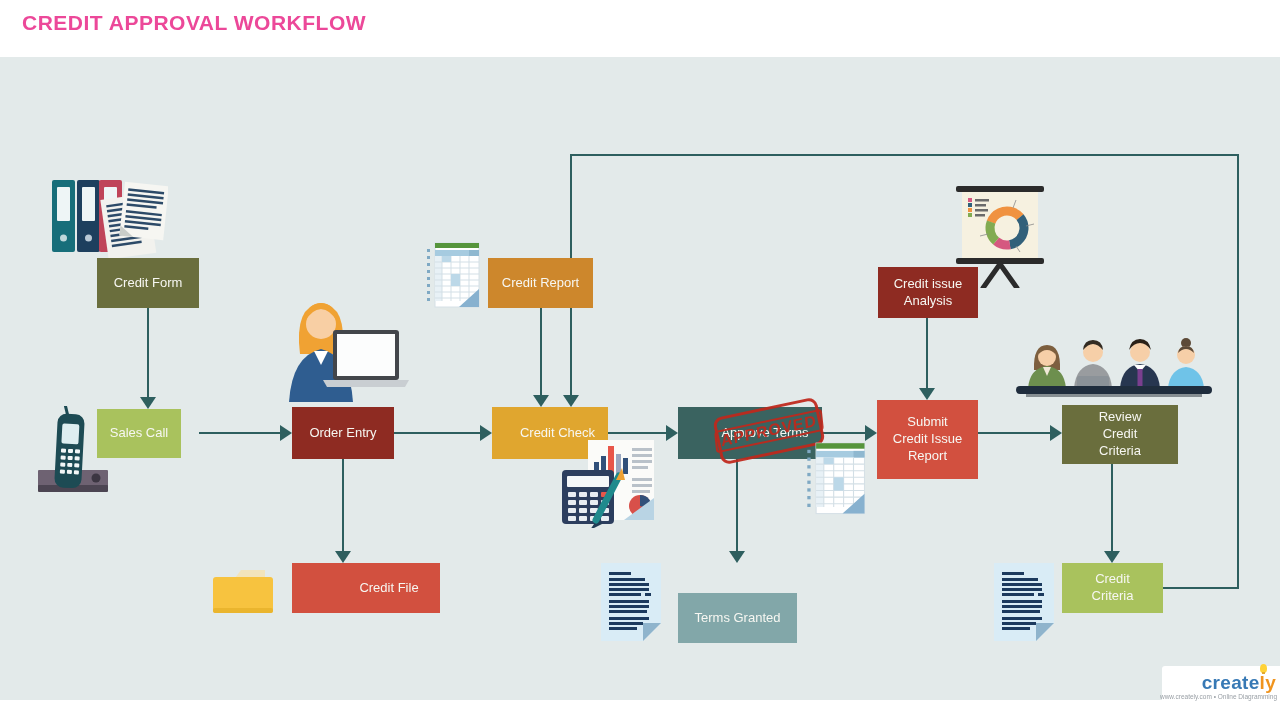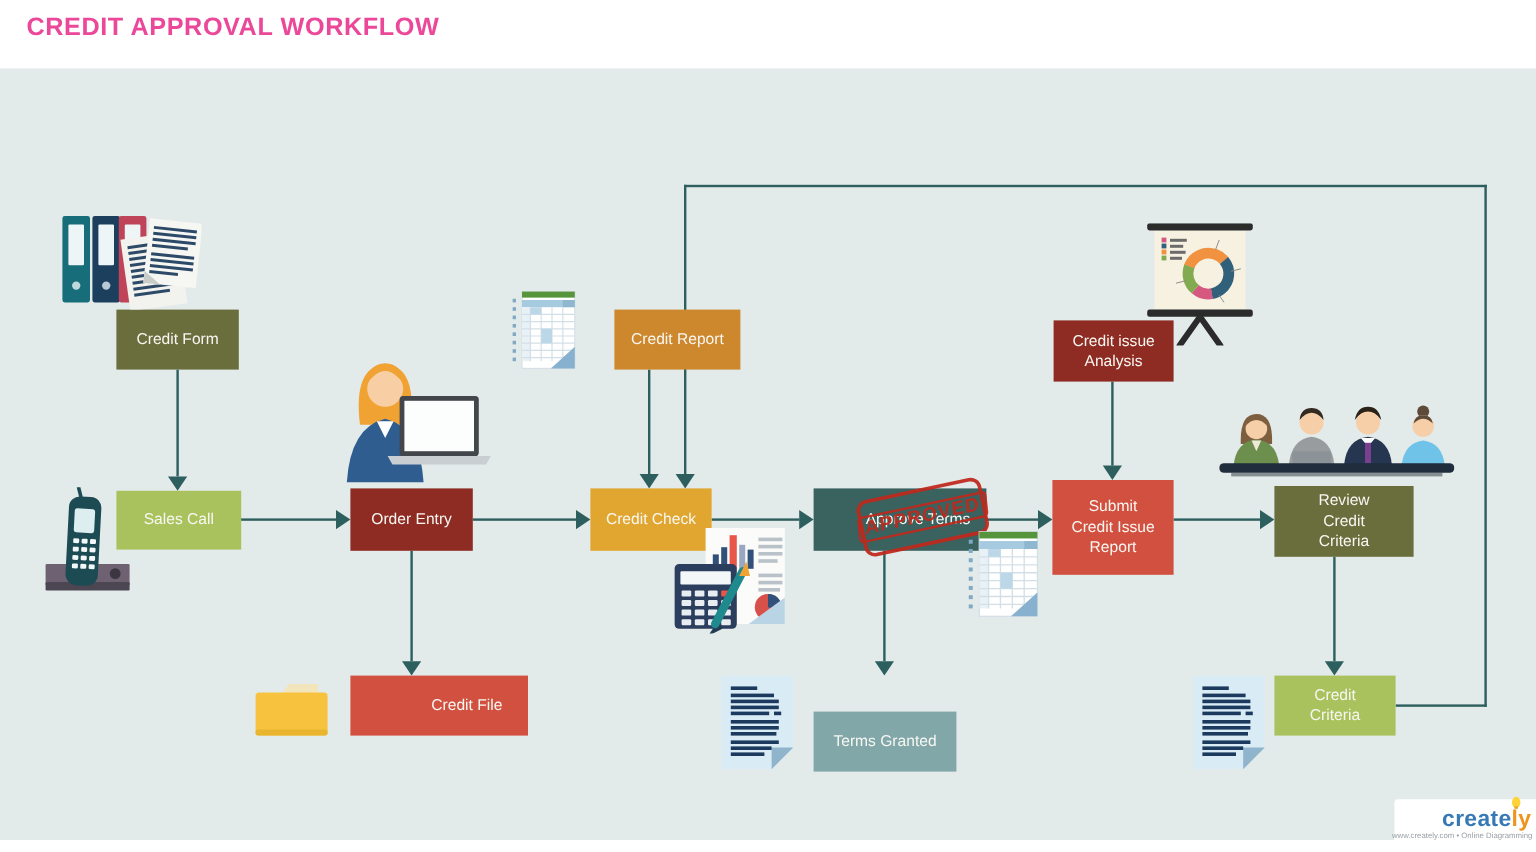--- a/index.html
+++ b/index.html
@@ -12,21 +12,21 @@
   .footer{position:absolute;left:0;top:700px;width:1280px;height:10px;background:#ffffff;}
 
   
   .node{position:absolute;display:flex;align-items:center;justify-content:center;
         color:#f7f7f2;font-size:13px;line-height:1.3;text-align:center;
         white-space:pre-line;z-index:2;}
   .c-olive{background:#6a6e3d;}
   .c-green{background:#a9c25d;}
   .c-maroon{background:#8e2b22;}
   .c-red{background:#d2503f;}
-  .c-amber{background:#cd872c;margin-left:24px;}
+  .c-amber{background:#cd872c;}
   .c-gold{background:#e0a62f;}
   .c-teal{background:#3a6360;padding-left:30px;}
   .c-gteal{background:#82a7a9;}
 
   
   .h-line,.v-line{position:absolute;background:#2e5f5f;z-index:1;}
   .h-line{height:2px;}
   .v-line{width:2px;}
   .arr-d{position:absolute;width:0;height:0;border-left:8px solid transparent;
          border-right:8px solid transparent;border-top:12px solid #2e5f5f;z-index:1;}
@@ -100,25 +100,25 @@
     <div class="v-line" style="left:1111px;top:407px;height:87px;"></div>
     <div class="arr-d" style="left:1104px;top:494px;"></div>
 
     <div class="h-line" style="left:1163px;top:530px;width:76px;"></div>
     <div class="v-line" style="left:1237px;top:97px;height:435px;"></div>
     <div class="h-line" style="left:570px;top:97px;width:669px;"></div>
     <div class="v-line" style="left:570px;top:97px;height:241px;"></div>
     <div class="arr-d" style="left:563px;top:338px;"></div>
 
     <div class="node c-olive" style="left:97px;top:201px;width:102px;height:50px;">Credit Form</div>
-    <div class="node c-green" style="left:97px;top:352px;width:104px;height:49px;">Sales Call</div>
+    <div class="node c-green" style="left:97px;top:352px;width:84px;height:49px;">Sales Call</div>
     <div class="node c-maroon" style="left:292px;top:350px;width:102px;height:52px;">Order Entry</div>
     <div class="node c-red" style="left:292px;top:506px;width:102px;height:50px;padding-left:46px;">Credit File</div>
     <div class="node c-amber" style="left:488px;top:201px;width:105px;height:50px;">Credit Report</div>
-    <div class="node c-gold" style="left:492px;top:350px;width:101px;height:52px;">Credit Check</div>
+    <div class="node c-gold" style="left:492px;top:350px;width:101px;height:52px;padding-left:15px;">Credit Check</div>
     <div class="node c-teal" style="left:678px;top:350px;width:114px;height:52px;">Approve Terms</div>
     <div class="node c-gteal" style="left:678px;top:536px;width:119px;height:50px;text-align:center;">Terms Granted</div>
     <div class="node c-maroon" style="left:878px;top:210px;width:100px;height:51px;">Credit issue
 Analysis</div>
     <div class="node c-red" style="left:877px;top:343px;width:101px;height:79px;">Submit
 Credit Issue
 Report</div>
     <div class="node c-olive" style="left:1062px;top:348px;width:116px;height:59px;">Review
 Credit
 Criteria</div>

